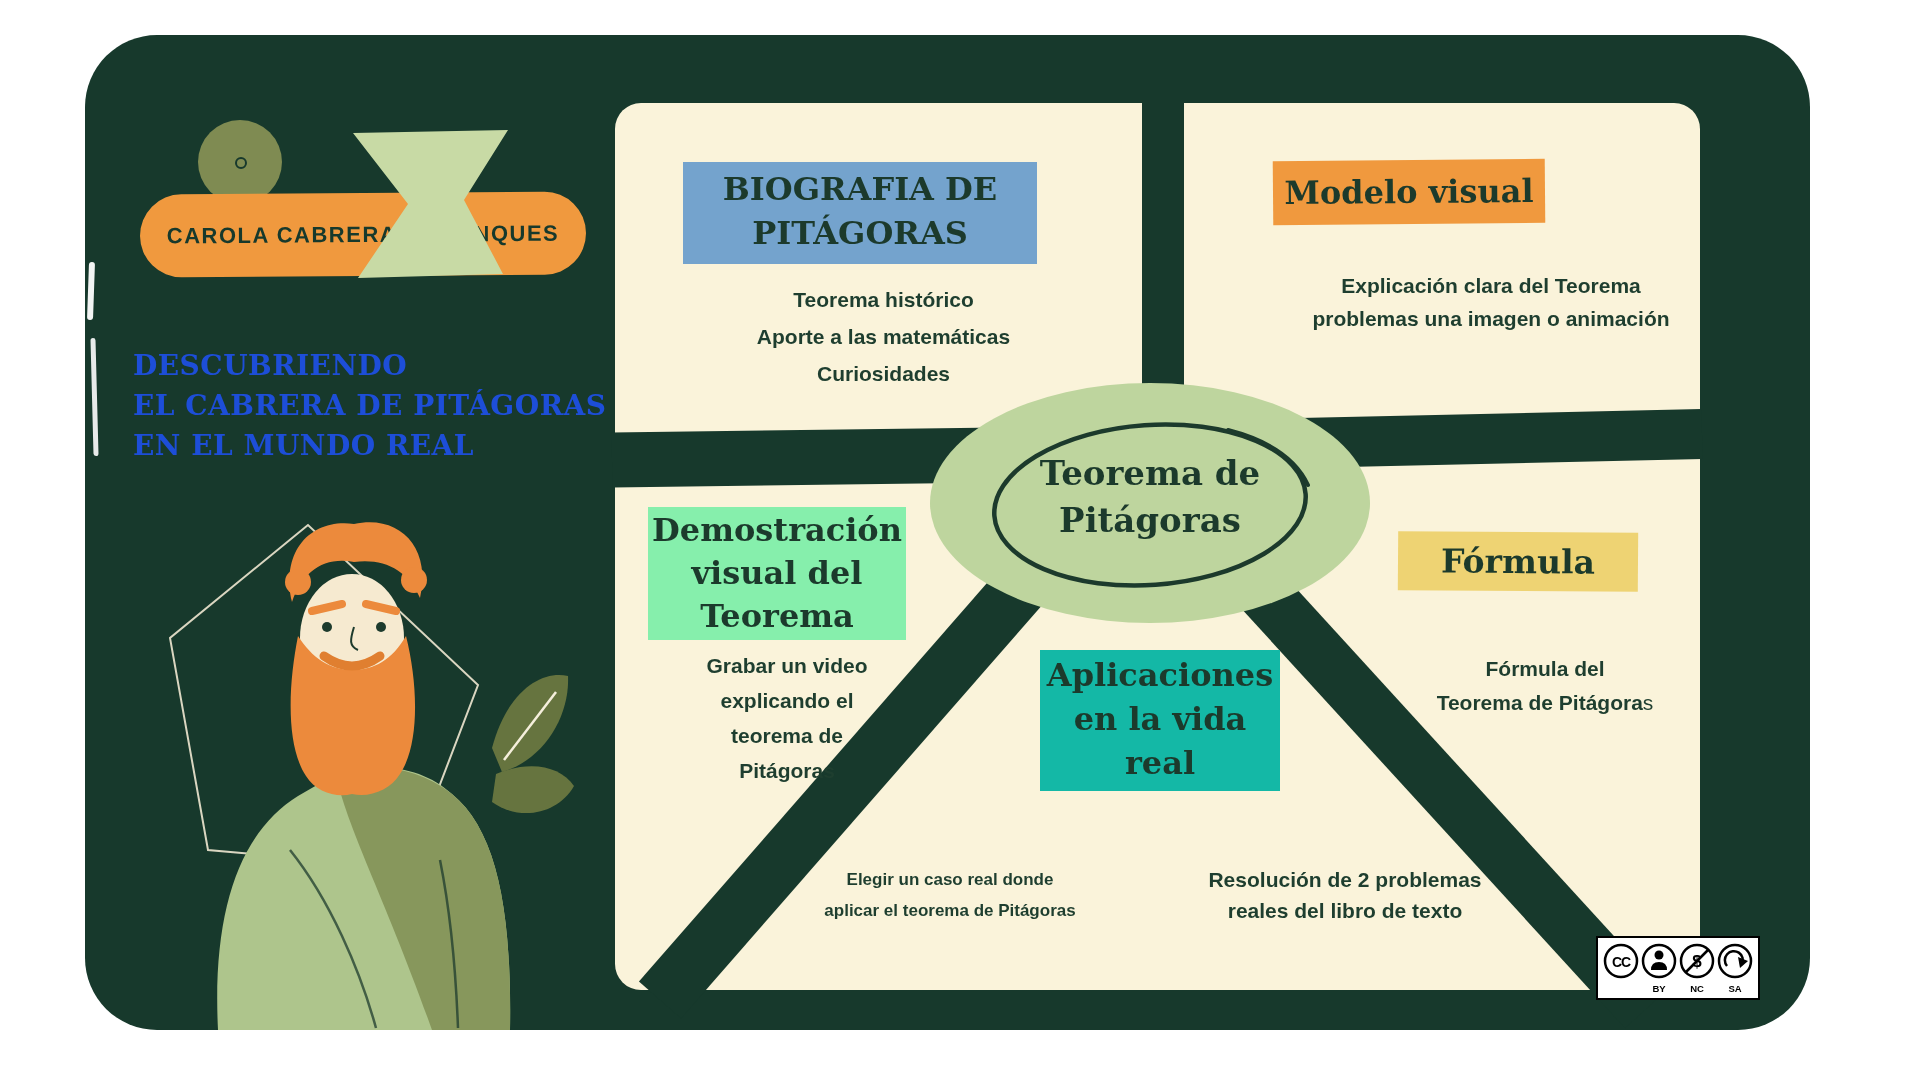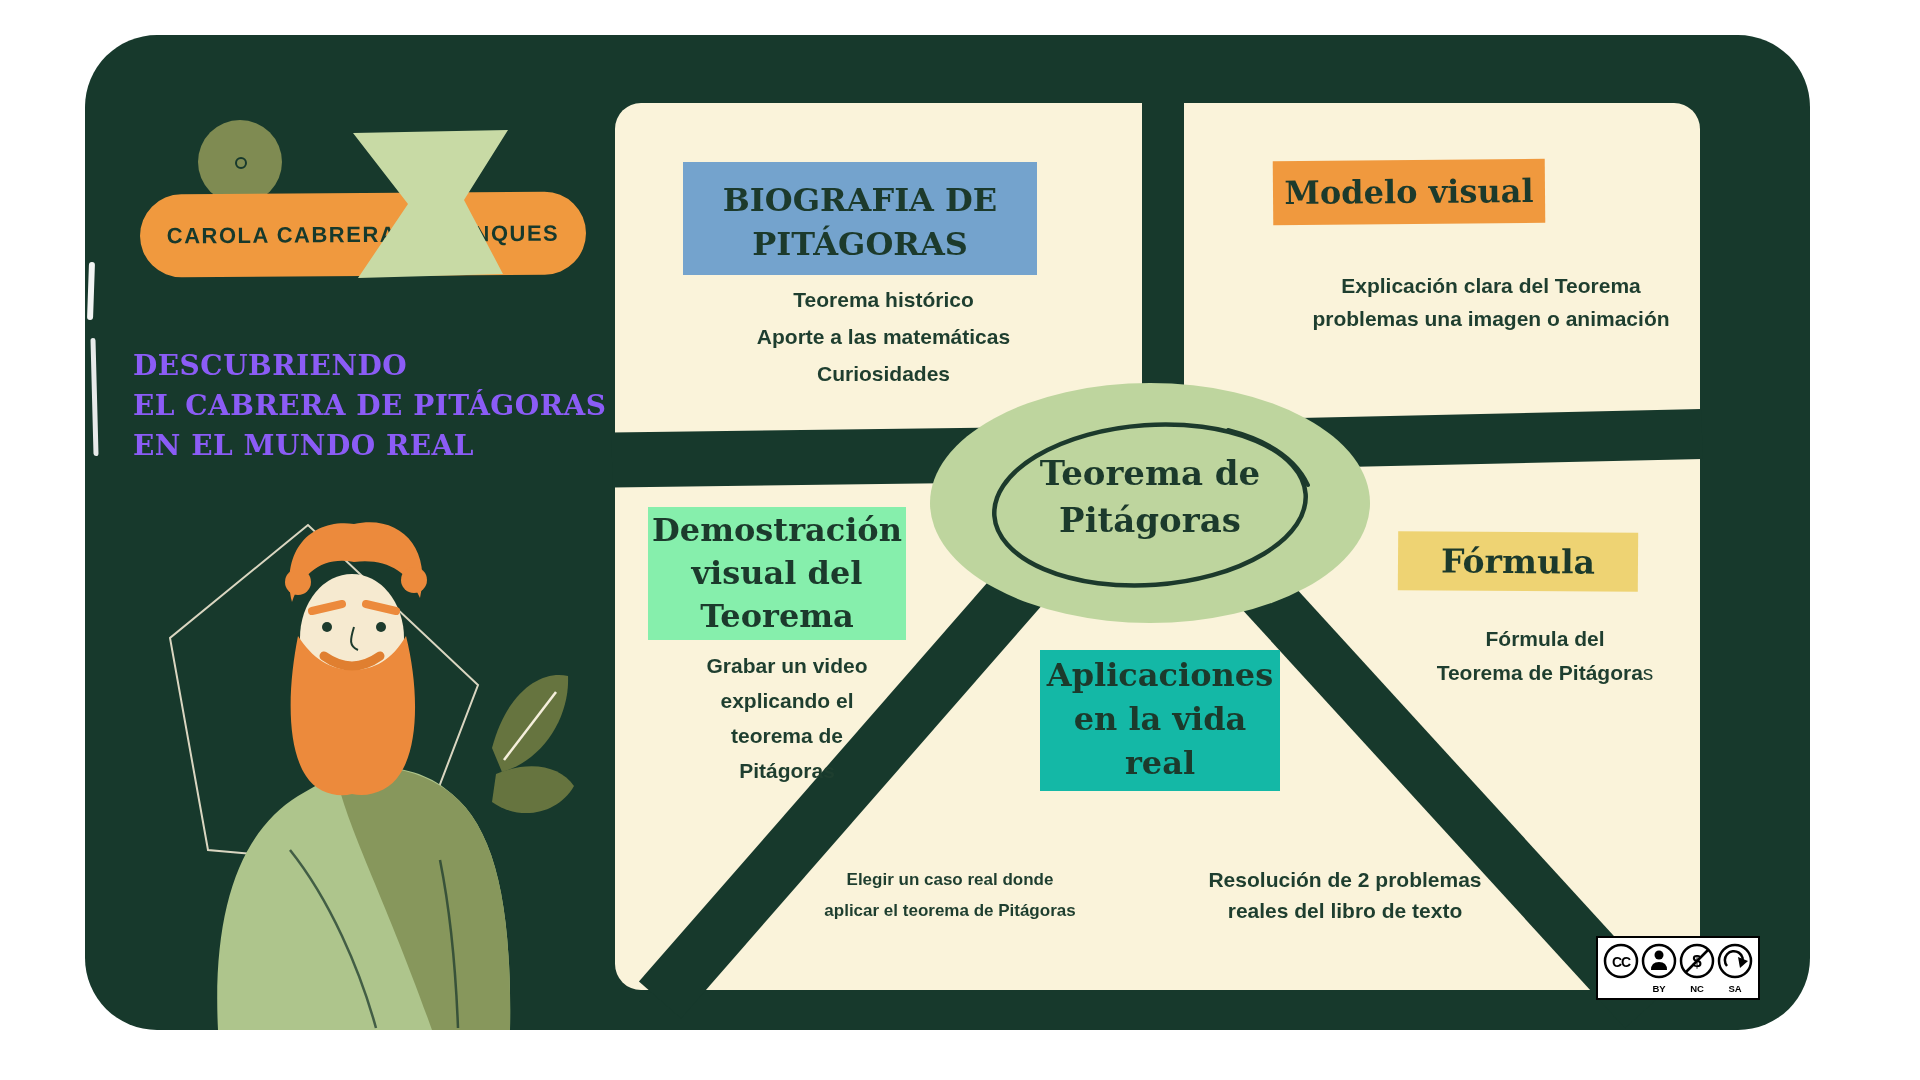--- a/index.html
+++ b/index.html
@@ -12,45 +12,45 @@
   .streak.s1{left:88px;top:262px;width:6px;height:58px;transform:rotate(2deg);opacity:.95;}
   .streak.s2{left:92px;top:338px;width:5px;height:118px;transform:rotate(-1.5deg);opacity:.9;}
 
   
   .olive-circle{left:198px;top:120px;width:84px;height:84px;border-radius:50%;background:#7f8b52;}
   .olive-dot{left:37px;top:37px;width:8px;height:8px;border:2px solid #17392c;border-radius:50%;}
   .banner{left:140px;top:193px;width:446px;height:83px;background:#f0993e;border-radius:44px;
           display:flex;align-items:center;justify-content:center;transform:rotate(-.4deg);}
   .banner span{font-size:22px;font-weight:700;letter-spacing:1.5px;color:#17392c;white-space:nowrap;}
 
-  .main-title{left:133px;top:346px;width:470px;color:#8b5cf6;font-family:"DejaVu Serif",serif;
+  .main-title{left:133px;top:346px;width:470px;color:#1d4ed8;font-family:"DejaVu Serif",serif;
               font-weight:700;font-size:28px;line-height:40px;letter-spacing:.5px;}
   .main-title div{white-space:nowrap;}
 
   
   .cream{left:615px;top:103px;width:1085px;height:887px;background:#faf3da;border-radius:26px;}
 
   svg.bands{left:0;top:0;pointer-events:none;}
 
   
   .hdr{font-family:"DejaVu Serif",serif;font-weight:700;color:#1c3a2c;text-align:center;}
   .hdr div{white-space:nowrap;}
-  .hdr-biografia{left:683px;top:162px;width:354px;height:97px;background:#74a3cd;font-size:32px;line-height:44px;padding-top:16px;}
+  .hdr-biografia{left:683px;top:162px;width:354px;height:97px;background:#74a3cd;font-size:32px;line-height:44px;padding-top:5px;}
   .hdr-modelo{left:1273px;top:160px;width:272px;height:64px;background:#f0993e;font-size:32px;line-height:64px;transform:rotate(-.5deg);}
   .hdr-demostracion{left:648px;top:507px;width:258px;height:131px;background:#86efac;font-size:32px;line-height:43px;padding-top:2px;}
   .hdr-formula{left:1398px;top:532px;width:240px;height:59px;background:#eed373;font-size:33px;line-height:59px;transform:rotate(.4deg);}
   .hdr-aplicaciones{left:1040px;top:650px;width:240px;height:138px;background:#14b8a6;font-size:32px;line-height:44px;padding-top:3px;}
 
   
   .btxt{font-weight:700;color:#1e3e2f;text-align:center;}
   .btxt div{white-space:nowrap;}
   .txt-biografia{left:622px;top:281px;width:523px;font-size:21px;line-height:37px;}
   .txt-modelo{left:1246px;top:269px;width:490px;font-size:21px;line-height:33px;}
   .txt-demostracion{left:622px;top:648px;width:330px;font-size:21px;line-height:35px;}
-  .txt-formula{left:1395px;top:622px;width:300px;font-size:21px;line-height:34px;}
+  .txt-formula{left:1395px;top:652px;width:300px;font-size:21px;line-height:34px;}
   .txt-formula .light{font-weight:400;}
   .txt-elegir{left:730px;top:864px;width:440px;font-size:17px;line-height:31px;}
   .txt-resolucion{left:1130px;top:864px;width:430px;font-size:21px;line-height:31px;}
 
   
   .ellipse{left:930px;top:383px;width:440px;height:240px;background:#bed59e;border-radius:50%;}
   .center-label{left:950px;top:450px;width:400px;text-align:center;color:#1c3a2c;
                 font-family:"DejaVu Serif",serif;font-weight:700;font-size:34px;line-height:47px;}
   .center-label div{white-space:nowrap;}
 

